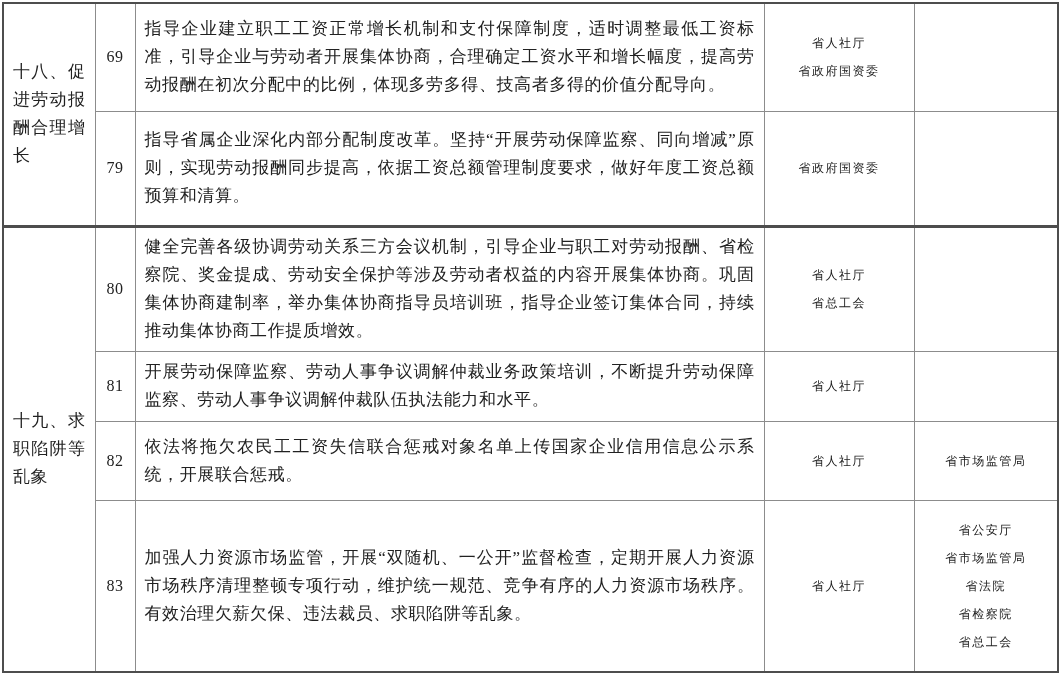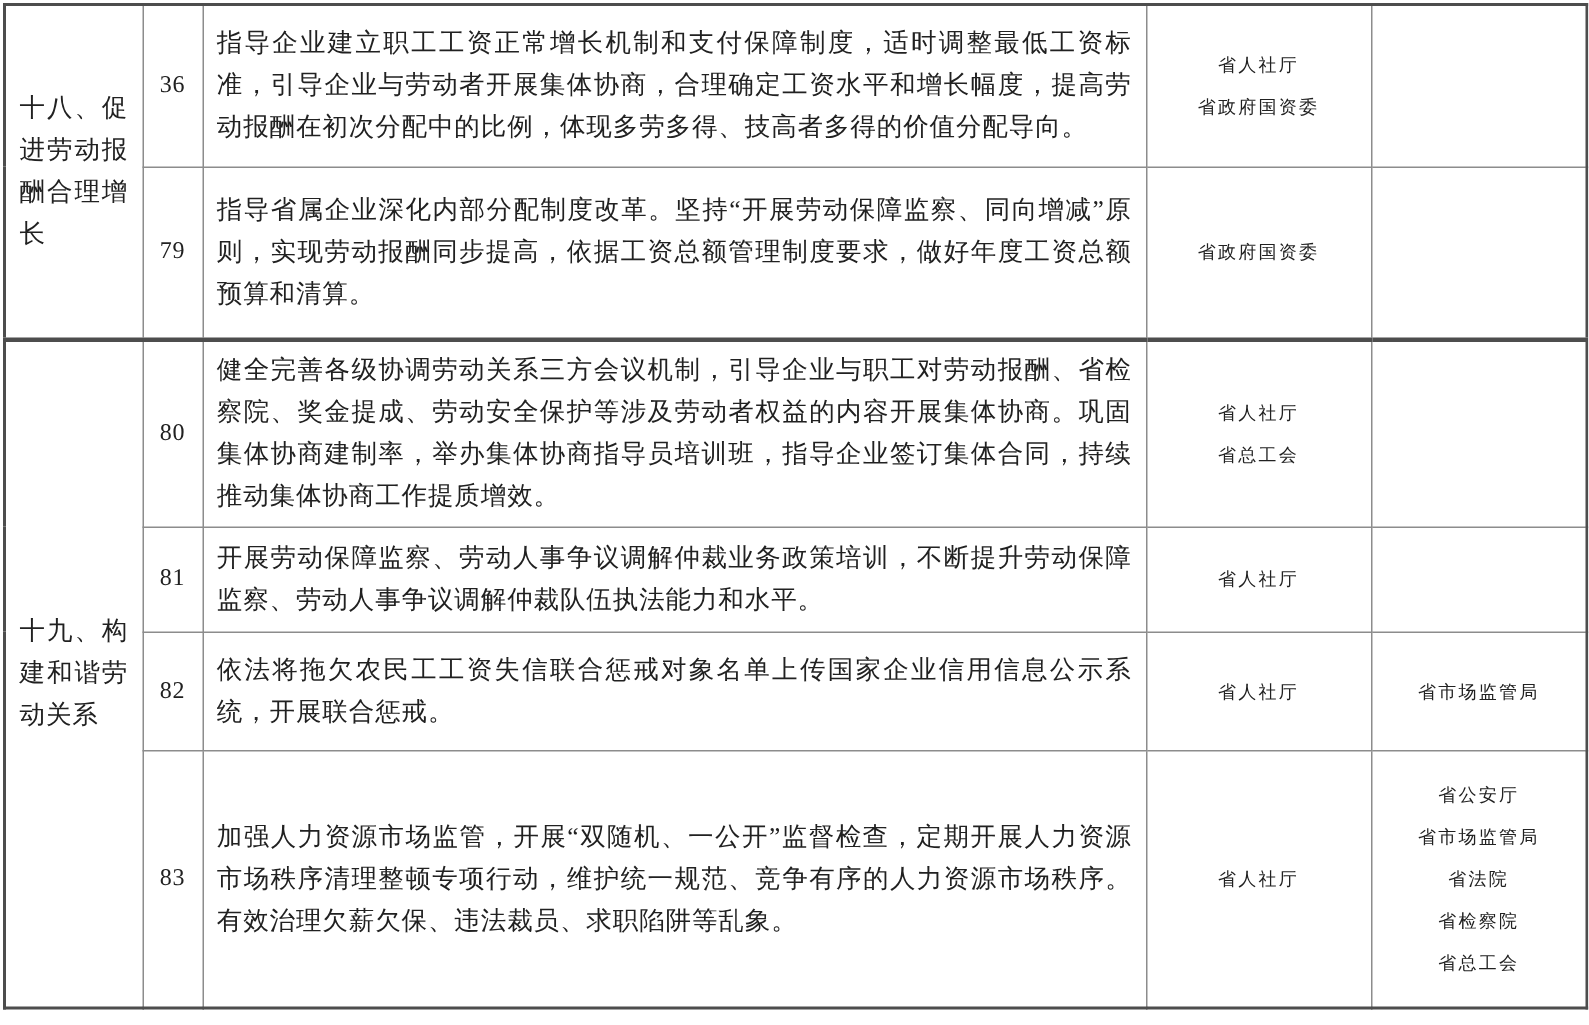--- a/index.html
+++ b/index.html
@@ -70,39 +70,39 @@
       <col style="width:40px">
       <col style="width:629px">
       <col style="width:150px">
       <col style="width:144px">
     </colgroup>
     <tbody>
         <tr style="height: 108px;">
           <td class="category-cell" rowspan="2">
             <div class="category-text">十八、促进劳动报酬合理增长</div>
           </td>
-          <td class="no-cell">36</td>
+          <td class="no-cell">69</td>
           <td class="task-cell">指导企业建立职工工资正常增长机制和支付保障制度，适时调整最低工资标准，引导企业与劳动者开展集体协商，合理确定工资水平和增长幅度，提高劳动报酬在初次分配中的比例，体现多劳多得、技高者多得的价值分配导向。</td>
           <td class="dept-cell">
             <div class="dept-line">省人社厅</div>
             <div class="dept-line">省政府国资委</div>
           </td>
           <td class="dept-cell"></td>
         </tr>
         <tr style="height: 115px;">
           <td class="no-cell">79</td>
           <td class="task-cell">指导省属企业深化内部分配制度改革。坚持“开展劳动保障监察、同向增减”原则，实现劳动报酬同步提高，依据工资总额管理制度要求，做好年度工资总额预算和清算。</td>
           <td class="dept-cell">
             <div class="dept-line">省政府国资委</div>
           </td>
           <td class="dept-cell"></td>
         </tr>
         <tr class="section-start" style="height: 125px;">
           <td class="category-cell" rowspan="4">
-            <div class="category-text">十九、构建和谐劳动关系</div>
+            <div class="category-text">十九、求职陷阱等乱象</div>
           </td>
           <td class="no-cell">80</td>
           <td class="task-cell">健全完善各级协调劳动关系三方会议机制，引导企业与职工对劳动报酬、省检察院、奖金提成、劳动安全保护等涉及劳动者权益的内容开展集体协商。巩固集体协商建制率，举办集体协商指导员培训班，指导企业签订集体合同，持续推动集体协商工作提质增效。</td>
           <td class="dept-cell">
             <div class="dept-line">省人社厅</div>
             <div class="dept-line">省总工会</div>
           </td>
           <td class="dept-cell"></td>
         </tr>
         <tr style="height: 70px;">

